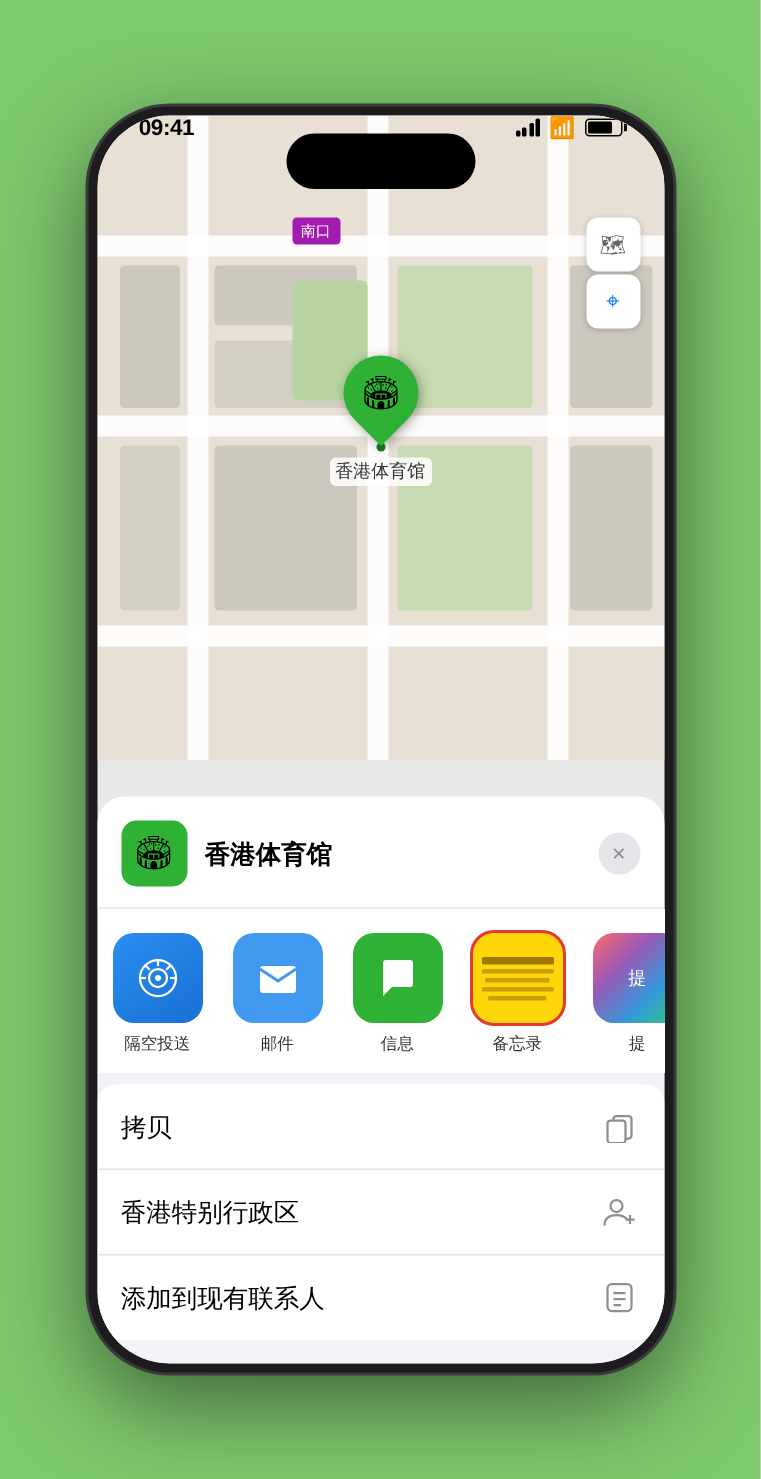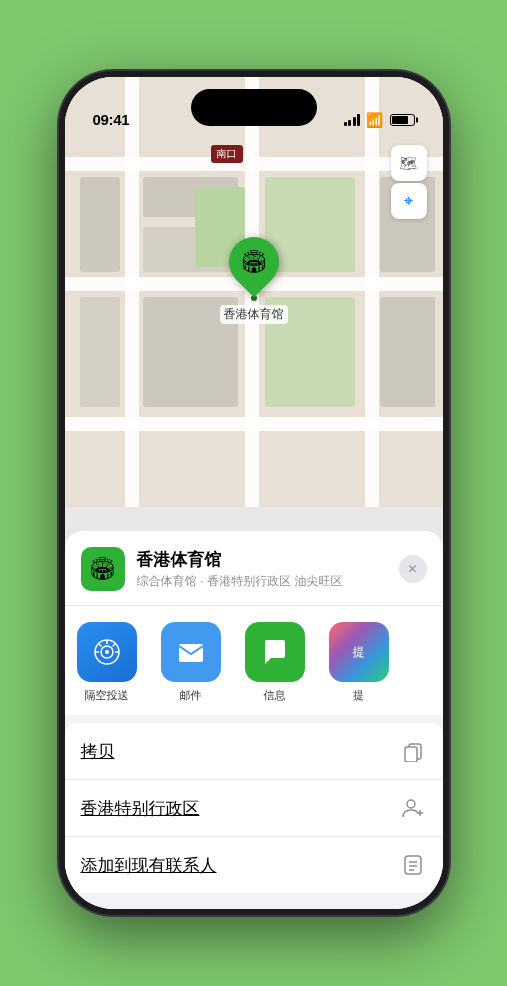--- a/index.html
+++ b/index.html
@@ -49,21 +49,21 @@
     }
 
     
     .status-bar {
       position: absolute;
       top: 0;
       left: 0;
       right: 0;
       height: 59px;
       display: flex;
-      align-items: flex-end;
+      align-items: flex-start;
       padding: 0 28px 8px;
       justify-content: space-between;
       z-index: 50;
     }
 
     .status-time {
       font-size: 15px;
       font-weight: 600;
       color: #000;
       letter-spacing: -0.3px;
@@ -157,26 +157,25 @@
       background: rgba(255,255,255,0.85);
       padding: 1px 4px;
       border-radius: 4px;
     }
 
     
     .map-label {
       position: absolute;
       top: 68px;
       left: 130px;
-      background: #7f1d1d;
+      background: #a21caf;
       color: #fff;
       font-size: 11px;
       padding: 2px 6px;
       border-radius: 3px;
-      margin-left: 16px;
     }
 
     
     .map-controls {
       position: absolute;
       top: 68px;
       right: 16px;
       display: flex;
       flex-direction: column;
       gap: 2px;
@@ -311,21 +310,20 @@
       color: #333;
       text-align: right;
     }
 
     
     .action-list {
       background: #fff;
       margin: 8px 0 0;
       border-radius: 12px;
       overflow: hidden;
-      text-decoration: underline;
     }
 
     .action-item {
       display: flex;
       align-items: center;
       justify-content: space-between;
       padding: 14px 16px;
       border-bottom: 0.5px solid #e5e5ea;
     }
 
@@ -440,21 +438,20 @@
         <div class="marker-label">香港体育馆</div>
       </div>
     </div>
 
     <div class="bottom-sheet">
 
       <div class="location-card">
         <div class="location-card-icon">🏟</div>
         <div class="location-card-text">
           <div class="location-card-name">香港体育馆</div>
-          <div class="location-card-sub">综合体育馆 · 香港特别行政区 油尖旺区</div>
         </div>
         <div class="location-card-close">✕</div>
       </div>
 
       <div class="divider"></div>
 
       <div class="share-apps">
 
         <div class="share-app-item">
           <div class="share-app-icon airdrop">
@@ -484,20 +481,32 @@
 
         <div class="share-app-item">
           <div class="share-app-icon messages" style="border-radius:14px;">
             <svg width="32" height="32" viewBox="0 0 32 32">
               <path d="M6 6 Q6 4 8 4 L24 4 Q26 4 26 6 L26 20 Q26 22 24 22 L12 22 L6 28 L6 6Z" fill="white"></path>
             </svg>
           </div>
           <div class="share-app-label">信息</div>
         </div>
 
+        <div class="share-app-item">
+          <div class="notes-selected">
+            <div class="share-app-icon" style="background:#ffd60a;border-radius:12px;width:60px;height:60px;flex-direction:column;padding:8px 6px;gap:3px;display:flex;justify-content:center;">
+              <div style="height:5px;background:#a07800;border-radius:1px;width:100%;"></div>
+              <div style="height:3px;background:#c8a000;border-radius:1px;width:100%;"></div>
+              <div style="height:3px;background:#c8a000;border-radius:1px;width:90%;"></div>
+              <div style="height:3px;background:#c8a000;border-radius:1px;width:100%;"></div>
+              <div style="height:3px;background:#c8a000;border-radius:1px;width:80%;"></div>
+            </div>
+          </div>
+          <div class="share-app-label">备忘录</div>
+        </div>
 
         <div class="share-app-item">
           <div class="share-app-icon" style="border-radius:14px;background:linear-gradient(135deg,#ff6b6b,#9b59b6,#3498db,#2ecc71);width:60px;height:60px;display:flex;align-items:center;justify-content:center;">
             <span style="font-size:12px;color:white;font-weight:500;">提</span>
           </div>
           <div class="share-app-label">提</div>
         </div>
       </div>
 
       <div class="action-list">

